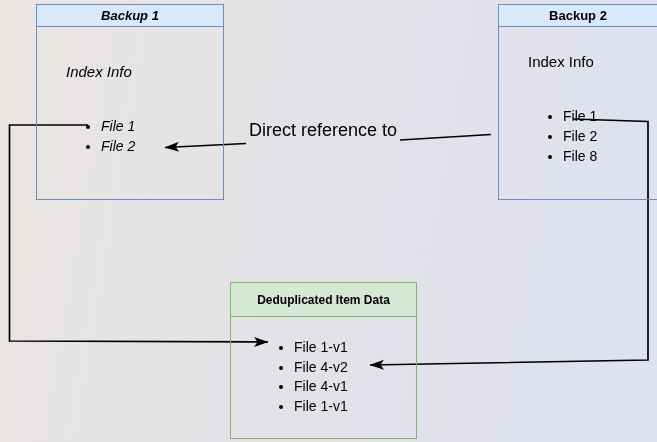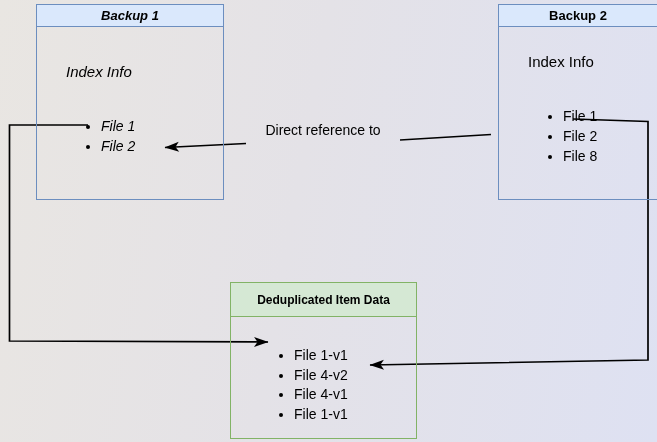--- a/index.html
+++ b/index.html
@@ -61,29 +61,29 @@
   ul.files {
     position: absolute;
     margin: 0;
     padding-left: 64px;
     list-style: disc;
     font-size: 14px;
     line-height: 20px;
   }
   #backup1 ul.files { top: 111px; }
   #backup2 ul.files { top: 101px; }
-  #dedup   ul.files { top: 63px; line-height: 19.5px; padding-left: 63px; }
+  #dedup   ul.files { top: 55px; line-height: 19.5px; padding-left: 63px; }
 
   .edge-label {
     position: absolute;
     left: 323px;
     top: 121px;
     transform: translateX(-50%);
     text-align: center;
-    font-size: 14px;
+    font-size: 18px;
     line-height: 18px;
     white-space: nowrap;
   }
   .edge-label span { display: block; }
 </style>
 </head>
 <body>
 
 <div class="canvas">
 

